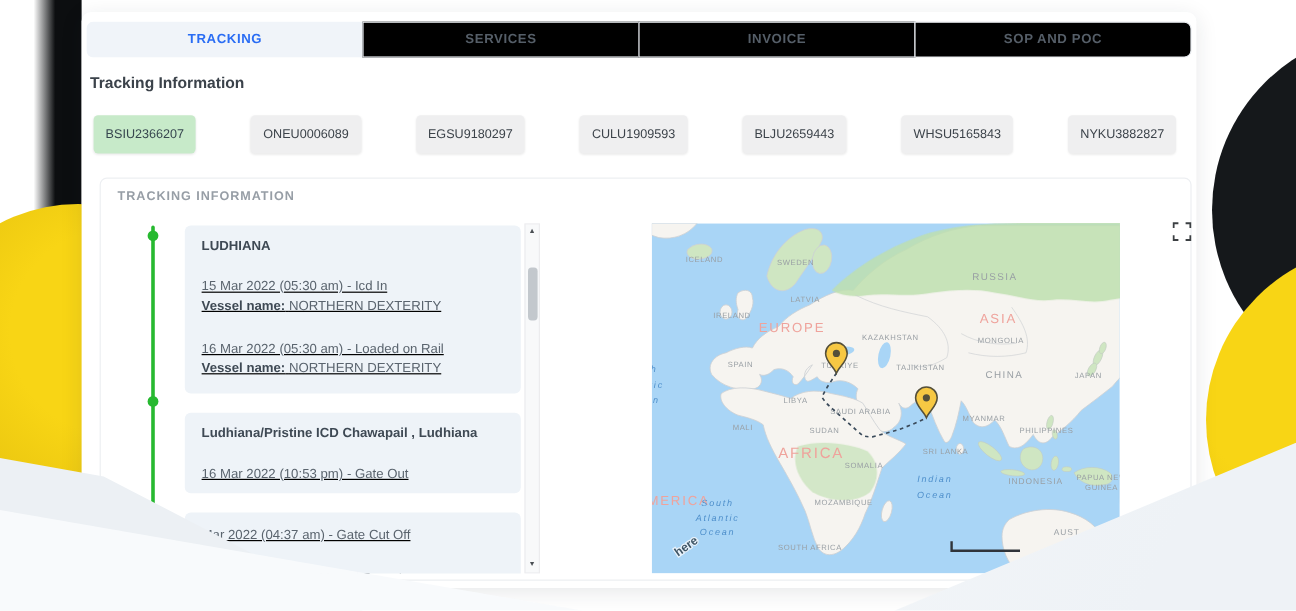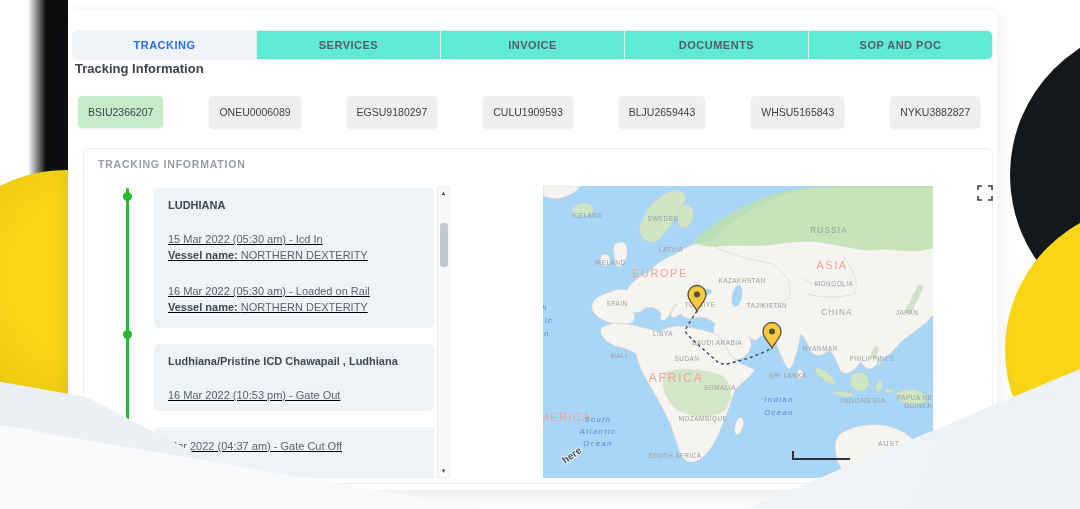--- a/index.html
+++ b/index.html
@@ -14,24 +14,24 @@
     background:radial-gradient(circle at 60% 38%,#f8d515 35%,#dcb70b 95%);}
   .deco-dark-right{left:1010px;top:25px;width:300px;height:300px;border-radius:50%;
     background:radial-gradient(circle at 35% 45%,#15181b 60%,#000 100%);}
   .deco-circle-right{left:1005px;top:205px;width:290px;height:290px;border-radius:50%;
     background:radial-gradient(circle at 30% 40%,#f8d515 35%,#dcb70b 95%);}
 
   
   .card{position:absolute;z-index:10;left:68px;top:10px;width:929px;height:480px;
     background:#fff;border-radius:8px;box-shadow:0 4px 18px rgba(25,35,50,.10);}
 
-  .tabs{position:absolute;left:4px;right:4px;top:20px;height:30px;display:flex;}
+  .tabs{position:absolute;left:4px;right:4px;top:8px;height:30px;display:flex;}
   .tab{flex:1;display:flex;align-items:center;justify-content:center;
     font-size:11px;font-weight:bold;letter-spacing:.5px;color:#555e68;
-    background:#5eead4;border:1px solid #e7eaee;margin-left:-1px;cursor:pointer;}
+    background:#000000;border:1px solid #e7eaee;margin-left:-1px;cursor:pointer;}
   .tab:first-child{margin-left:0;border-radius:6px 0 0 6px;}
   .tab:last-child{border-radius:0 6px 6px 0;}
   .tab.active{background:var(--tab-active-bg,#f0f4f9);border-color:transparent;
     color:var(--accent-blue,#2a6df4);}
 
   .heading{position:absolute;left:7px;top:51px;font-size:13px;font-weight:bold;color:#3b424a;}
 
   .chips{position:absolute;left:10px;top:86px;display:flex;gap:46px;}
   .chip{height:24px;display:flex;align-items:center;padding:16px 10px;border-radius:4px;
     font-size:10.5px;color:#3c434a;background:var(--chip-bg,#efeff0);
@@ -104,21 +104,20 @@
   <div class="deco deco-circle-left"></div>
   <div class="deco deco-dark-right"></div>
   <div class="deco deco-circle-right"></div>
 
   <div class="card">
 
     <div class="tabs">
       <div class="tab active">TRACKING</div>
       <div class="tab">SERVICES</div>
       <div class="tab">INVOICE</div>
-      <div class="tab">DOCUMENTS</div>
       <div class="tab">SOP AND POC</div>
     </div>
 
     <div class="heading">Tracking Information</div>
 
     <div class="chips">
       <div class="chip active">BSIU2366207</div>
       <div class="chip">ONEU0006089</div>
       <div class="chip">EGSU9180297</div>
       <div class="chip">CULU1909593</div>

